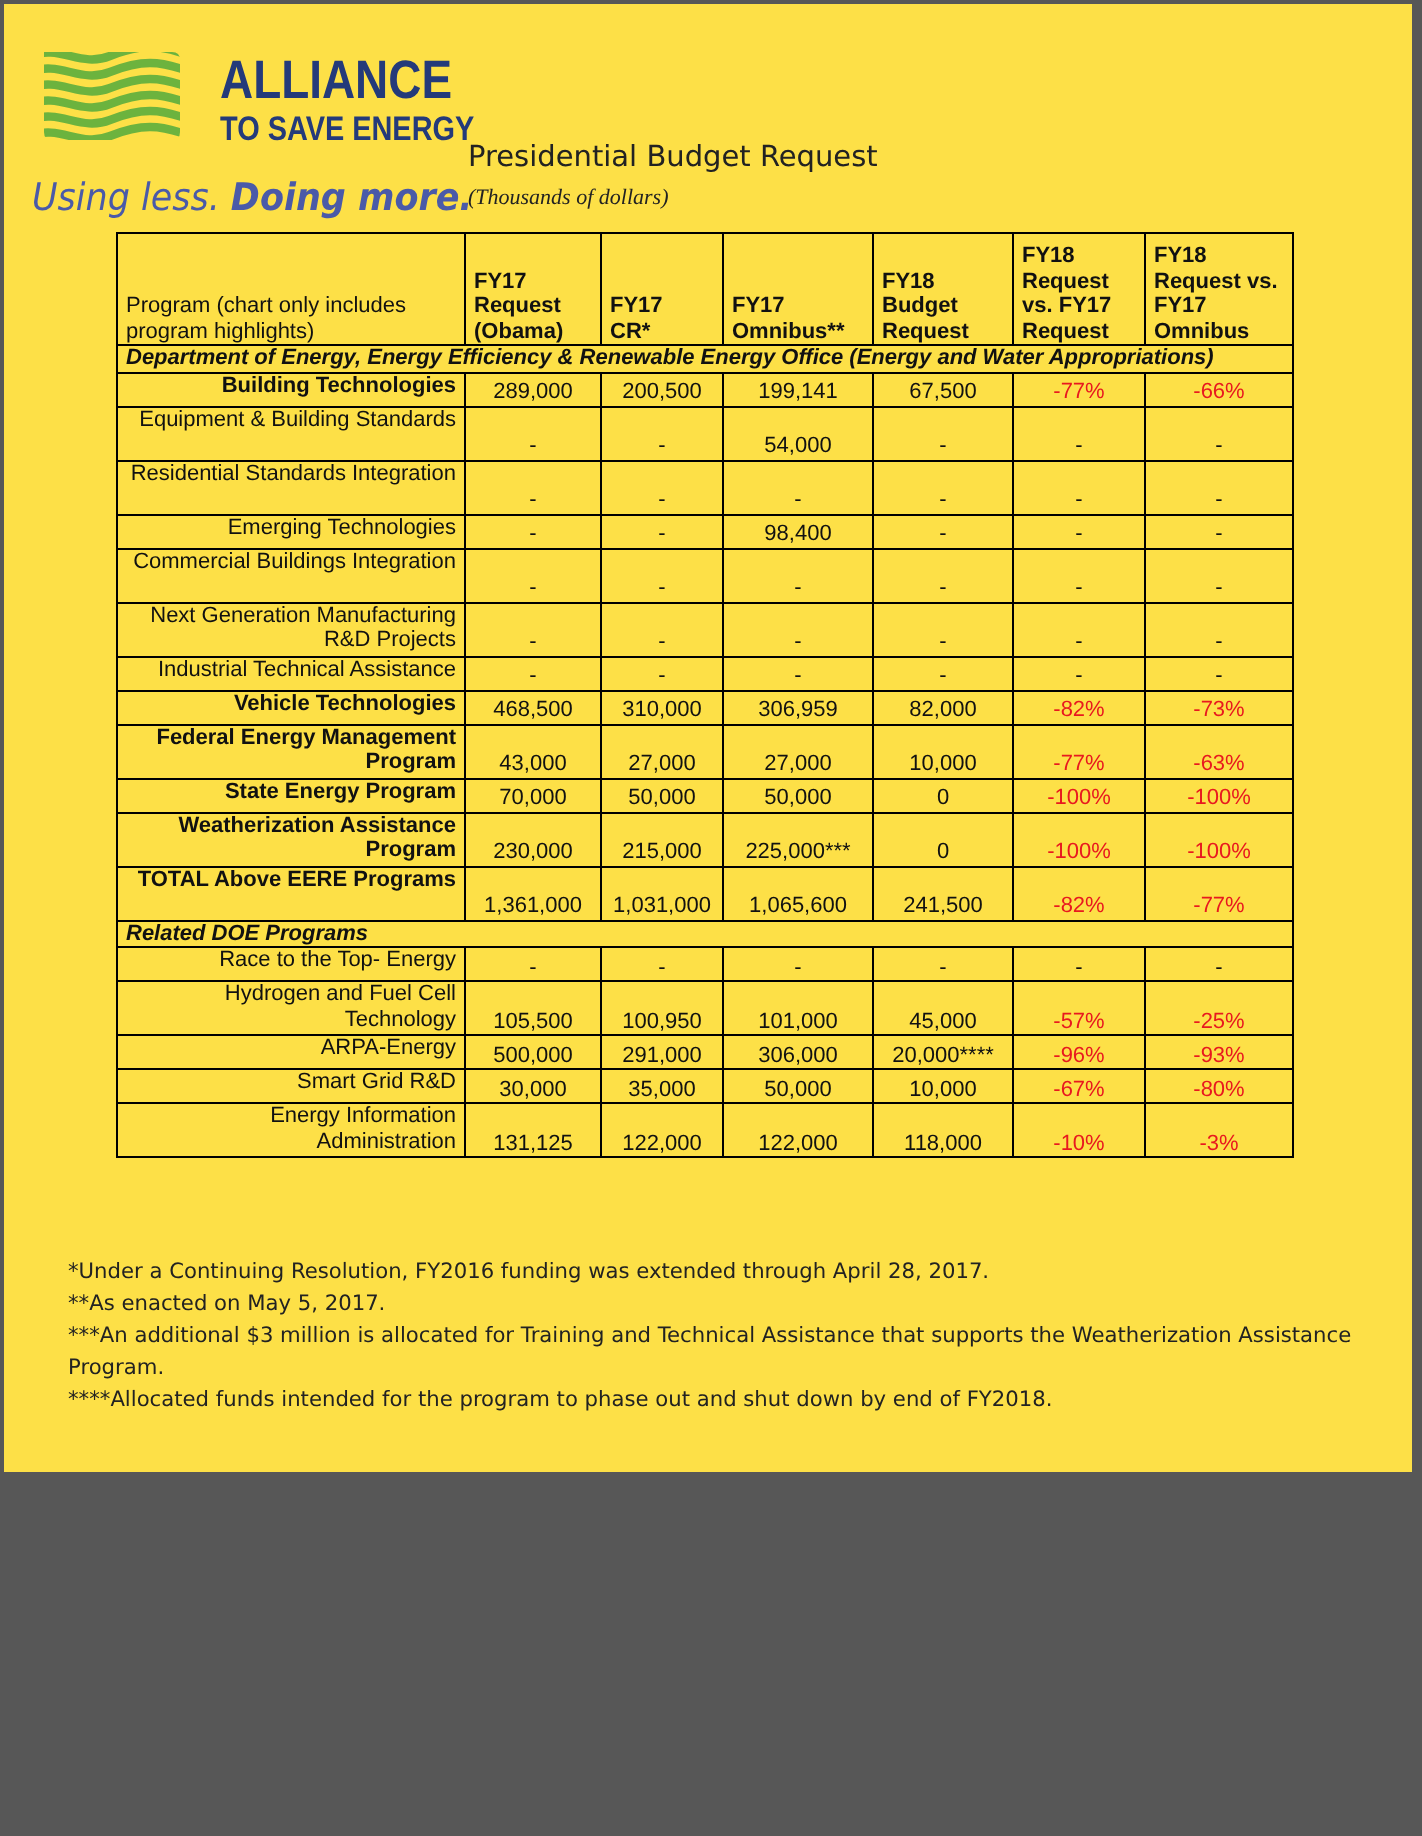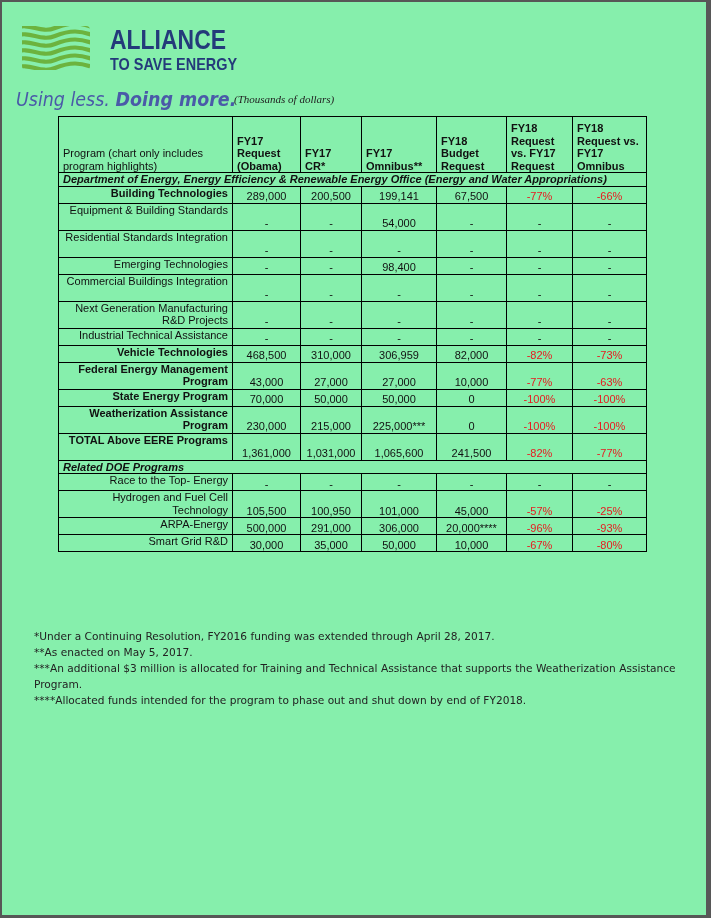--- a/index.html
+++ b/index.html
@@ -1,17 +1,17 @@
 <!DOCTYPE html>
 <html><head>
 <meta charset="utf-8">
 <style>
   html,body{margin:0;padding:0;}
   body{width:711px;height:918px;position:relative;background:#575757;overflow:hidden;}
-  .page{position:absolute;left:2px;top:2px;width:704px;height:913px;background:#86efac;}
+  .page{position:absolute;left:2px;top:2px;width:704px;height:734px;background:#fde047;}
   .logo{position:absolute;left:14px;top:20px;}
   .waves{position:absolute;left:4px;top:2px;width:70px;height:46px;}
   .brand1{position:absolute;left:94px;top:3px;font-family:"Liberation Sans",sans-serif;font-weight:bold;color:#243a7a;font-size:27px;letter-spacing:0px;transform:scaleX(0.85);transform-origin:left top;white-space:nowrap;}
   .brand2{position:absolute;left:94px;top:33px;font-family:"Liberation Sans",sans-serif;font-weight:bold;color:#243a7a;font-size:17px;transform:scaleX(0.85);transform-origin:left top;white-space:nowrap;}
   .tagline{position:absolute;left:0px;top:66px;font-family:"DejaVu Sans",sans-serif;color:#4a5aa8;font-size:19px;font-style:italic;white-space:nowrap;transform:scaleX(0.92);transform-origin:left top;}
   .tagline b{font-weight:bold;}
   .title1{position:absolute;left:232px;top:46px;font-family:"DejaVu Sans",sans-serif;font-size:14.5px;color:#222;white-space:nowrap;}
   .title2{position:absolute;left:232px;top:69px;font-family:"DejaVu Sans",sans-serif;font-size:14.5px;color:#222;white-space:nowrap;}
   .subtitle{position:absolute;left:232px;top:91px;font-family:Liberation Serif, serif;font-size:11px;font-style:italic;color:#222;white-space:nowrap;}
   table.budget{position:absolute;left:56px;top:114px;border-collapse:collapse;font-family:"Liberation Sans",sans-serif;font-size:11px;color:#111;}
@@ -45,20 +45,21 @@
         <path d="M-5 28 C10 22 20 34 35 28 S60 22 75 28"></path>
         <path d="M-5 36 C10 30 20 42 35 36 S60 30 75 36"></path>
         <path d="M-5 44 C10 38 20 50 35 44 S60 38 75 44"></path>
       </g>
     </svg>
     <div class="brand1">ALLIANCE</div>
     <div class="brand2">TO SAVE ENERGY</div>
     <div class="tagline"><span>Using less. </span><b>Doing more.</b></div>
   </div>
 
+  <div class="title2">Presidential Budget Request</div>
   <div class="subtitle">(Thousands of dollars)</div>
 
   <table class="budget">
     <colgroup>
       <col style="width:174px">
         <col style="width:68px">
         <col style="width:61px">
         <col style="width:75px">
         <col style="width:70px">
         <col style="width:66px">
@@ -249,20 +250,29 @@
       </tr>
       <tr style="height:17px">
         <td class="prog right">Smart Grid R&amp;D</td>
         <td class="num">30,000</td>
         <td class="num">35,000</td>
         <td class="num">50,000</td>
         <td class="num">10,000</td>
         <td class="neg">-67%</td>
         <td class="neg">-80%</td>
       </tr>
+      <tr style="height:27px">
+        <td class="prog right">Energy Information Administration</td>
+        <td class="num">131,125</td>
+        <td class="num">122,000</td>
+        <td class="num">122,000</td>
+        <td class="num">118,000</td>
+        <td class="neg">-10%</td>
+        <td class="neg">-3%</td>
+      </tr>
     </tbody>
   </table>
 
   <div class="footnotes">
     <div>*Under a Continuing Resolution, FY2016 funding was extended through April 28, 2017.</div>
     <div>**As enacted on May 5, 2017.</div>
     <div>***An additional $3 million is allocated for Training and Technical Assistance that supports the Weatherization Assistance Program.</div>
     <div>****Allocated funds intended for the program to phase out and shut down by end of FY2018.</div>
   </div>
 </div>

